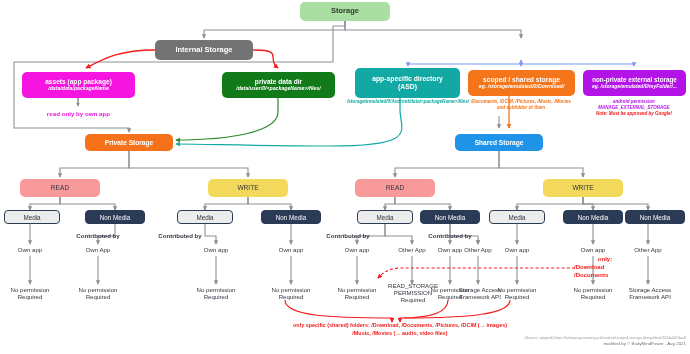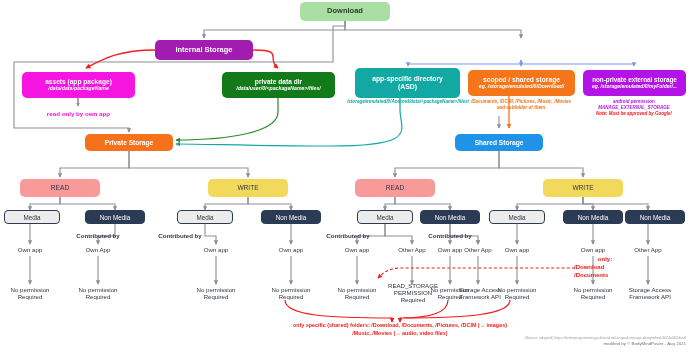--- a/index.html
+++ b/index.html
@@ -10,21 +10,21 @@
 
   .box{position:absolute;box-sizing:border-box;display:flex;flex-direction:column;
        align-items:center;justify-content:center;border-radius:5px;text-align:center;
        line-height:1.12;}
   .box .t1{font-weight:bold;}
   .box .t2{font-weight:bold;}
 
   
   .b-storage{left:300px;top:2px;width:90px;height:19px;background:#a9dfa2;color:#2d3b2c;
              font-size:7.5px;}
-  .b-internal{left:155px;top:40px;width:98px;height:20px;background:#a21caf;color:#fff;
+  .b-internal{left:155px;top:40px;width:98px;height:20px;background:#737373;color:#fff;
               font-size:7.5px;font-weight:bold;}
   .b-external{left:470px;top:40px;width:103px;height:20px;background:#1e36e8;color:#fff;
               font-size:7.5px;font-weight:bold;}
 
   .b-assets{left:22px;top:72px;width:113px;height:26px;background:#f514e0;color:#fff;}
   .b-assets .t1{font-size:6.6px;}
   .b-assets .t2{font-size:5.2px;font-style:italic;margin-top:1px;}
 
   .b-privdir{left:222px;top:72px;width:113px;height:26px;background:#127a18;color:#fff;}
   .b-privdir .t1{font-size:6.6px;}
@@ -198,21 +198,21 @@
       <path d="M448,300 C448,316 420,318 400,318 L400,322" marker-end="url(#ar)"></path>
       <path d="M510,300 C510,314 470,318 404,318"></path>
     </g>
 
     <g fill="none" stroke="#f51b1b" stroke-width="1.2" stroke-dasharray="3,2.2">
       <path d="M575,268 L400,268 C388,268 382,274 378,278" marker-end="url(#ar)"></path>
     </g>
   </svg>
 
   <div class="box b-storage">
-    <span class="t1">Download</span>
+    <span class="t1">Storage</span>
   </div>
 
   <div class="box b-internal">
     <span class="t1">Internal Storage</span>
   </div>
 
 
   <div class="box b-assets">
     <span class="t1">assets (app package)</span>
     <span class="t2">/data/data/packageName</span>

